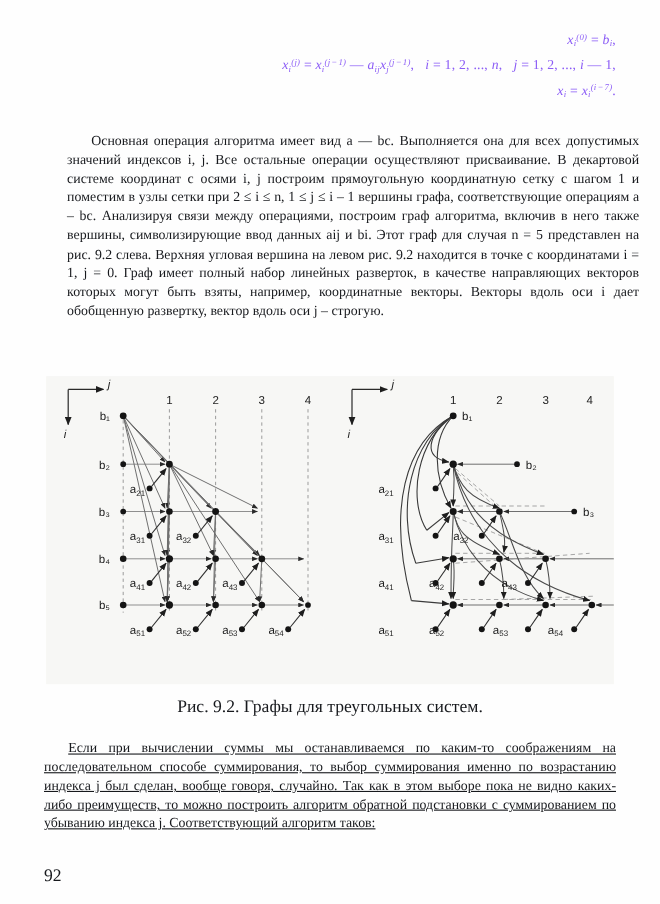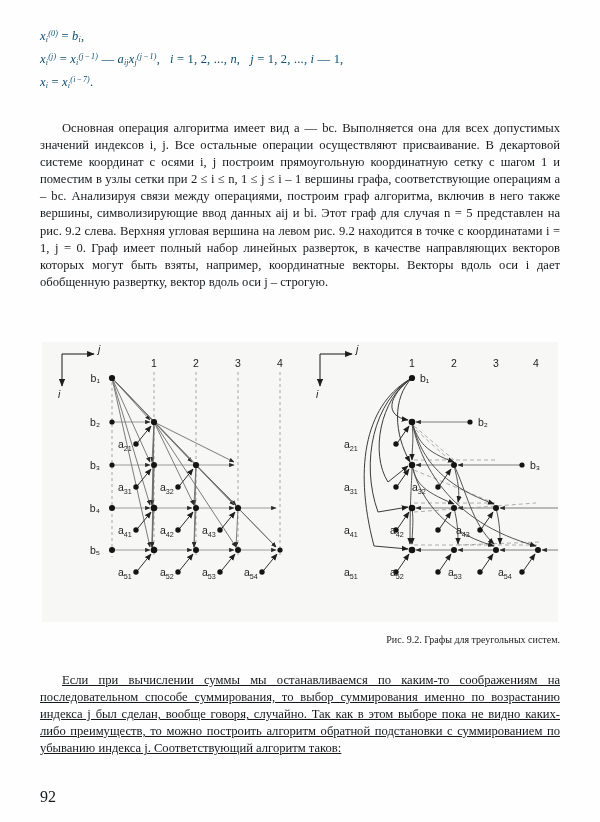--- a/index.html
+++ b/index.html
@@ -20,25 +20,25 @@
     inset: 0;
     background: #fefefe;
   }
 
   
   .formula-block {
     position: absolute;
     left: 40px;
     top: 30px;
     width: 520px;
-    text-align: left;
+    text-align: right;
     font-family: "Liberation Serif", "DejaVu Serif", serif;
     font-size: 12.5px;
     line-height: 1.0;
-    color: #0c4a6e;
+    color: #8b5cf6;
   }
   .formula-line {
     display: block;
     white-space: nowrap;
     margin-bottom: 9px;
     letter-spacing: .2px;
   }
   .formula-line:last-child { margin-bottom: 0; }
   .mi { font-style: italic; font-family: "Liberation Serif", "DejaVu Serif", serif; }
   .mn { font-style: normal; }
@@ -54,41 +54,41 @@
     position: absolute;
     left: 40px;
     width: 520px;
     font-size: 12.6px;
     line-height: 17.1px;
     text-align: justify;
     text-indent: 22px;
     color: #17191d;
     hyphens: none;
   }
-  #para-1 { top: 120px; }
+  #para-1 { top: 120px; margin-left: 21px; }
   #para-2 { top: 672px; text-decoration: underline; }
 
   
   .figure {
     position: absolute;
     left: 42px;
     top: 342px;
     width: 516px;
     height: 280px;
     background: #f7f7f5;
   }
   .figure svg { display: block; }
 
   .caption {
     position: absolute;
     left: 40px;
     top: 634px;
     width: 520px;
-    text-align: right;
-    font-size: 10px;
+    text-align: center;
+    font-size: 16px;
     color: #17191d;
   }
 
   .page-number {
     position: absolute;
     left: 40px;
     top: 788px;
     font-size: 16px;
     color: #17191d;
   }

